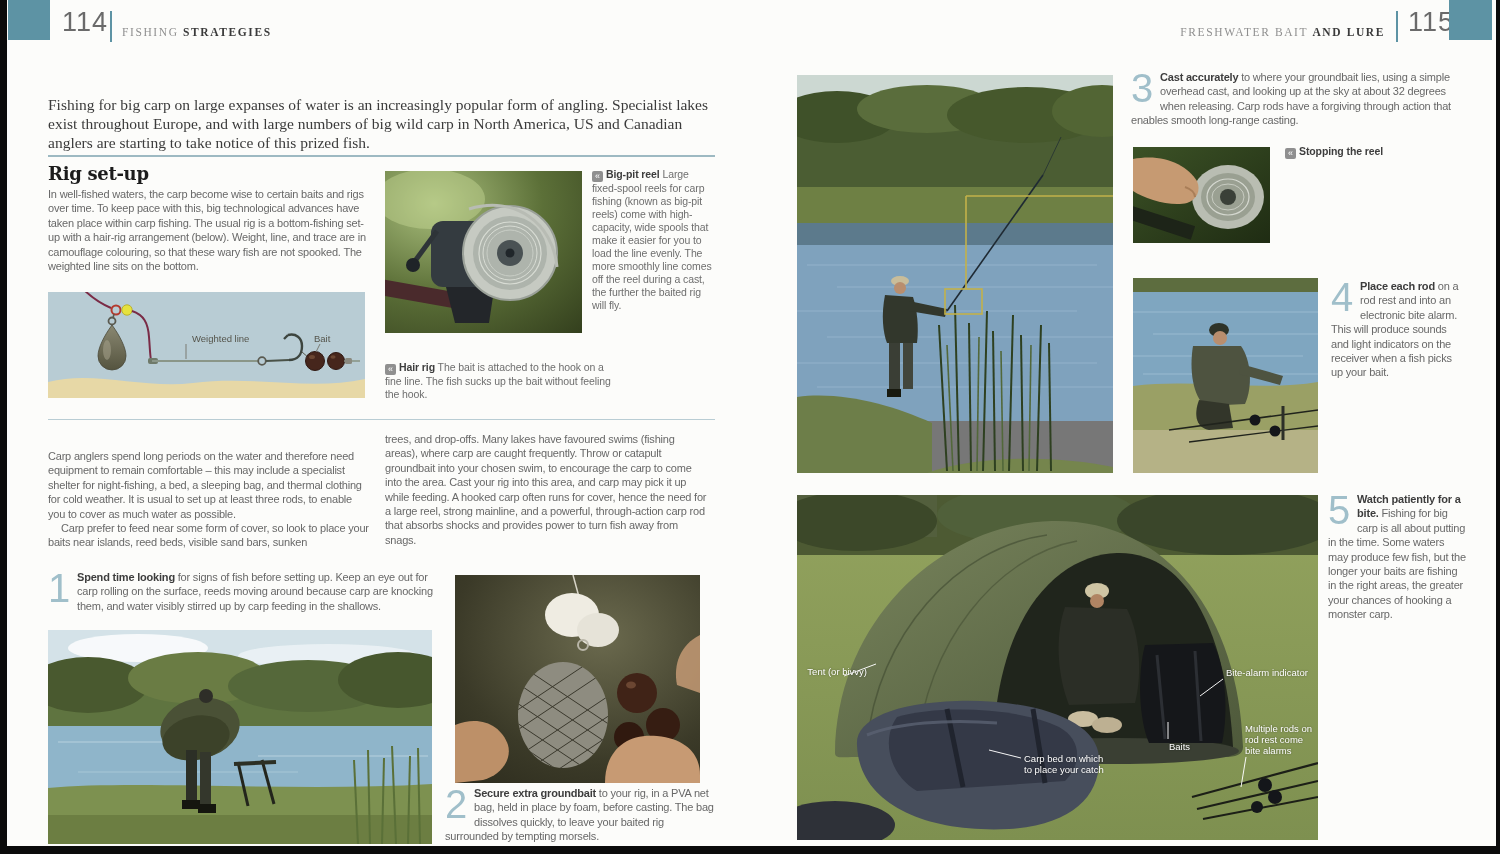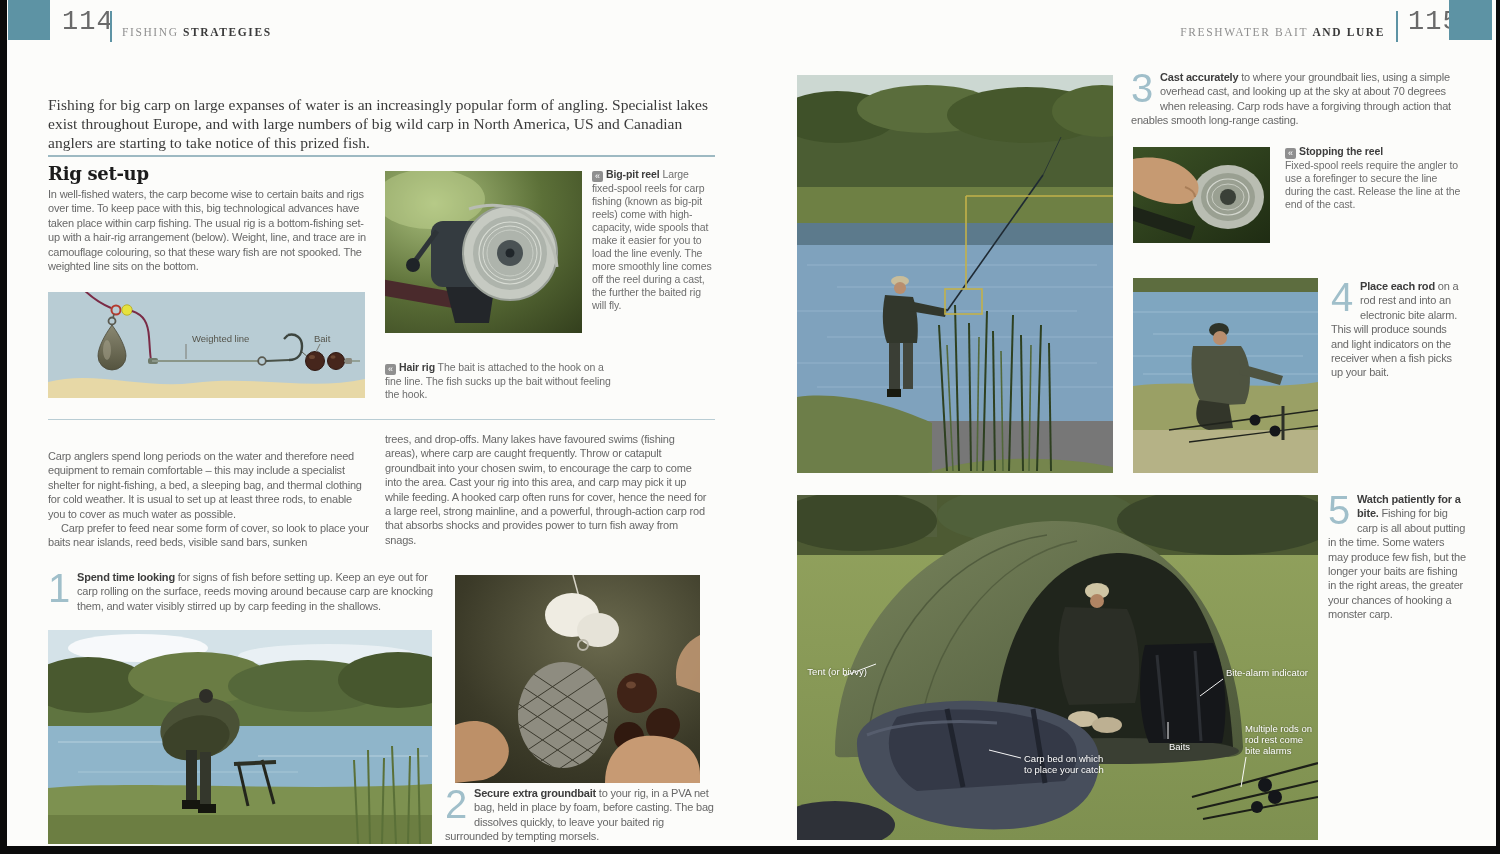--- a/index.html
+++ b/index.html
@@ -3,21 +3,21 @@
 <meta charset="utf-8">
 <style>
   html,body{margin:0;padding:0;background:#111;}
   #canvas{position:relative;width:1500px;height:854px;background:#0b0b0b;overflow:hidden;
           font-family:"Liberation Sans",sans-serif;}
   .abs{position:absolute;}
   #page{left:7px;top:0;width:1489px;height:846px;background:#fcfcfa;}
   .edge{background:#0b0b0b;}
   
   .teal-sq{background:#5d93a4;}
-  .pagenum{font-family:Liberation Mono, monospace;font-size:27px;color:#6a6a6a;letter-spacing:1px;}
+  .pagenum{font-family:Liberation Sans, sans-serif;font-size:27px;color:#6a6a6a;letter-spacing:1px;}
   .vrule{width:2px;background:#5d93a4;}
   .runhead{font-family:"Liberation Serif",serif;font-size:11.5px;letter-spacing:1.6px;color:#8f8f8f;text-transform:uppercase;white-space:nowrap;}
   .runhead b{color:#3a3a3a;font-weight:bold;}
   
   .title{font-family:"DejaVu Serif",serif;font-weight:bold;font-size:29px;color:#1a1a1a;letter-spacing:-0.5px;}
   .intro{font-family:"Liberation Serif",serif;font-size:15.5px;line-height:19px;color:#3b3b3b;}
   .h2{font-family:"DejaVu Serif",serif;font-weight:bold;font-size:18px;color:#1c1c1c;letter-spacing:-0.3px;}
   .hrule{height:2px;background:#9db9c2;}
   .hrule2{height:1px;background:#b9cdd4;}
   
@@ -229,21 +229,21 @@
 
   <div class="abs step" style="left:445px;top:786px;width:270px;">
     <span class="step-num">2</span>
     <b>Secure extra groundbait</b>
     <span>to your rig, in a PVA net bag, held in place by foam, before casting. The bag dissolves quickly, to leave your baited rig surrounded by tempting morsels.</span>
   </div>
 
   <div class="abs step" style="left:1131px;top:70px;width:332px;">
     <span class="step-num">3</span>
     <b>Cast accurately</b>
-    <span>to where your groundbait lies, using a simple overhead cast, and looking up at the sky at about 70 degrees when releasing. Carp rods have a forgiving through action that enables smooth long-range casting.</span>
+    <span>to where your groundbait lies, using a simple overhead cast, and looking up at the sky at about 32 degrees when releasing. Carp rods have a forgiving through action that enables smooth long-range casting.</span>
   </div>
 
   <div class="abs photo" style="left:797px;top:75px;width:316px;height:398px;">
     <svg width="316" height="398" viewBox="0 0 316 398">
       <rect width="316" height="44" fill="#ccd8d2"></rect>
       <rect x="0" y="24" width="316" height="92" fill="#4b5d33"></rect>
       <ellipse cx="40" cy="42" rx="60" ry="26" fill="#3f5129"></ellipse>
       <ellipse cx="130" cy="34" rx="70" ry="24" fill="#5a6d3c"></ellipse>
       <ellipse cx="230" cy="40" rx="80" ry="28" fill="#46582c"></ellipse>
       <ellipse cx="305" cy="36" rx="50" ry="26" fill="#526534"></ellipse>
@@ -307,21 +307,20 @@
       <ellipse cx="95" cy="50" rx="21" ry="18" fill="none" stroke="#d5d8d0" stroke-width="1.2"></ellipse>
       <ellipse cx="95" cy="50" rx="16" ry="13" fill="none" stroke="#c8ccc2" stroke-width="1"></ellipse>
       <circle cx="95" cy="50" r="8" fill="#3a4038"></circle>
       <path d="M0,12 C30,6 54,18 64,34 C68,43 64,53 54,56 C38,60 12,52 0,44 Z" fill="#c69a72"></path>
       <path d="M52,40 C58,42 62,46 62,50" stroke="#a97e58" stroke-width="2" fill="none"></path>
     </svg>
   </div>
 
   <div class="abs cap" style="left:1285px;top:145px;width:178px;">
     <span class="picref">«</span><b>Stopping the reel</b><br>
-    <span>Fixed-spool reels require the angler to use a forefinger to secure the line during the cast. Release the line at the end of the cast.</span>
   </div>
 
   <div class="abs step" style="left:1331px;top:279px;width:132px;">
     <span class="step-num">4</span>
     <b>Place each rod</b>
     <span>on a rod rest and into an electronic bite alarm. This will produce sounds and light indicators on the receiver when a fish picks up your bait.</span>
   </div>
 
   <div class="abs photo" style="left:1133px;top:278px;width:185px;height:195px;">
     <svg width="185" height="195" viewBox="0 0 185 195">

